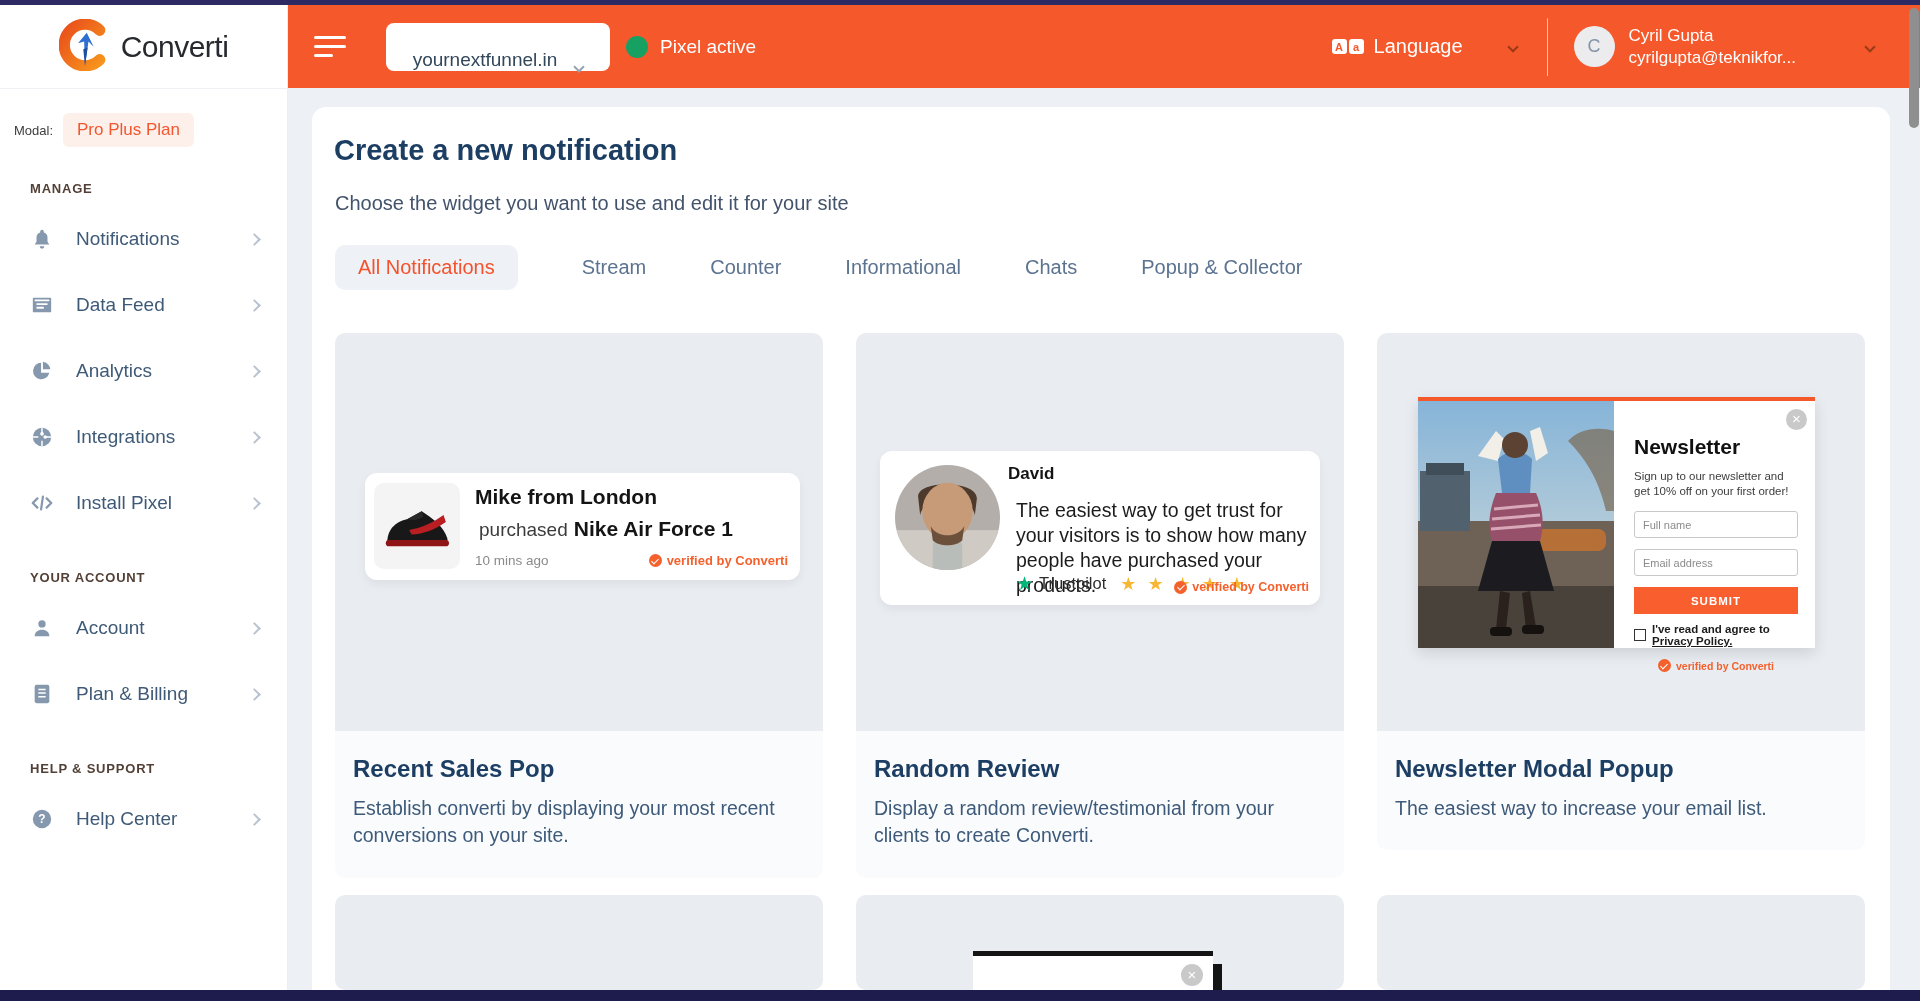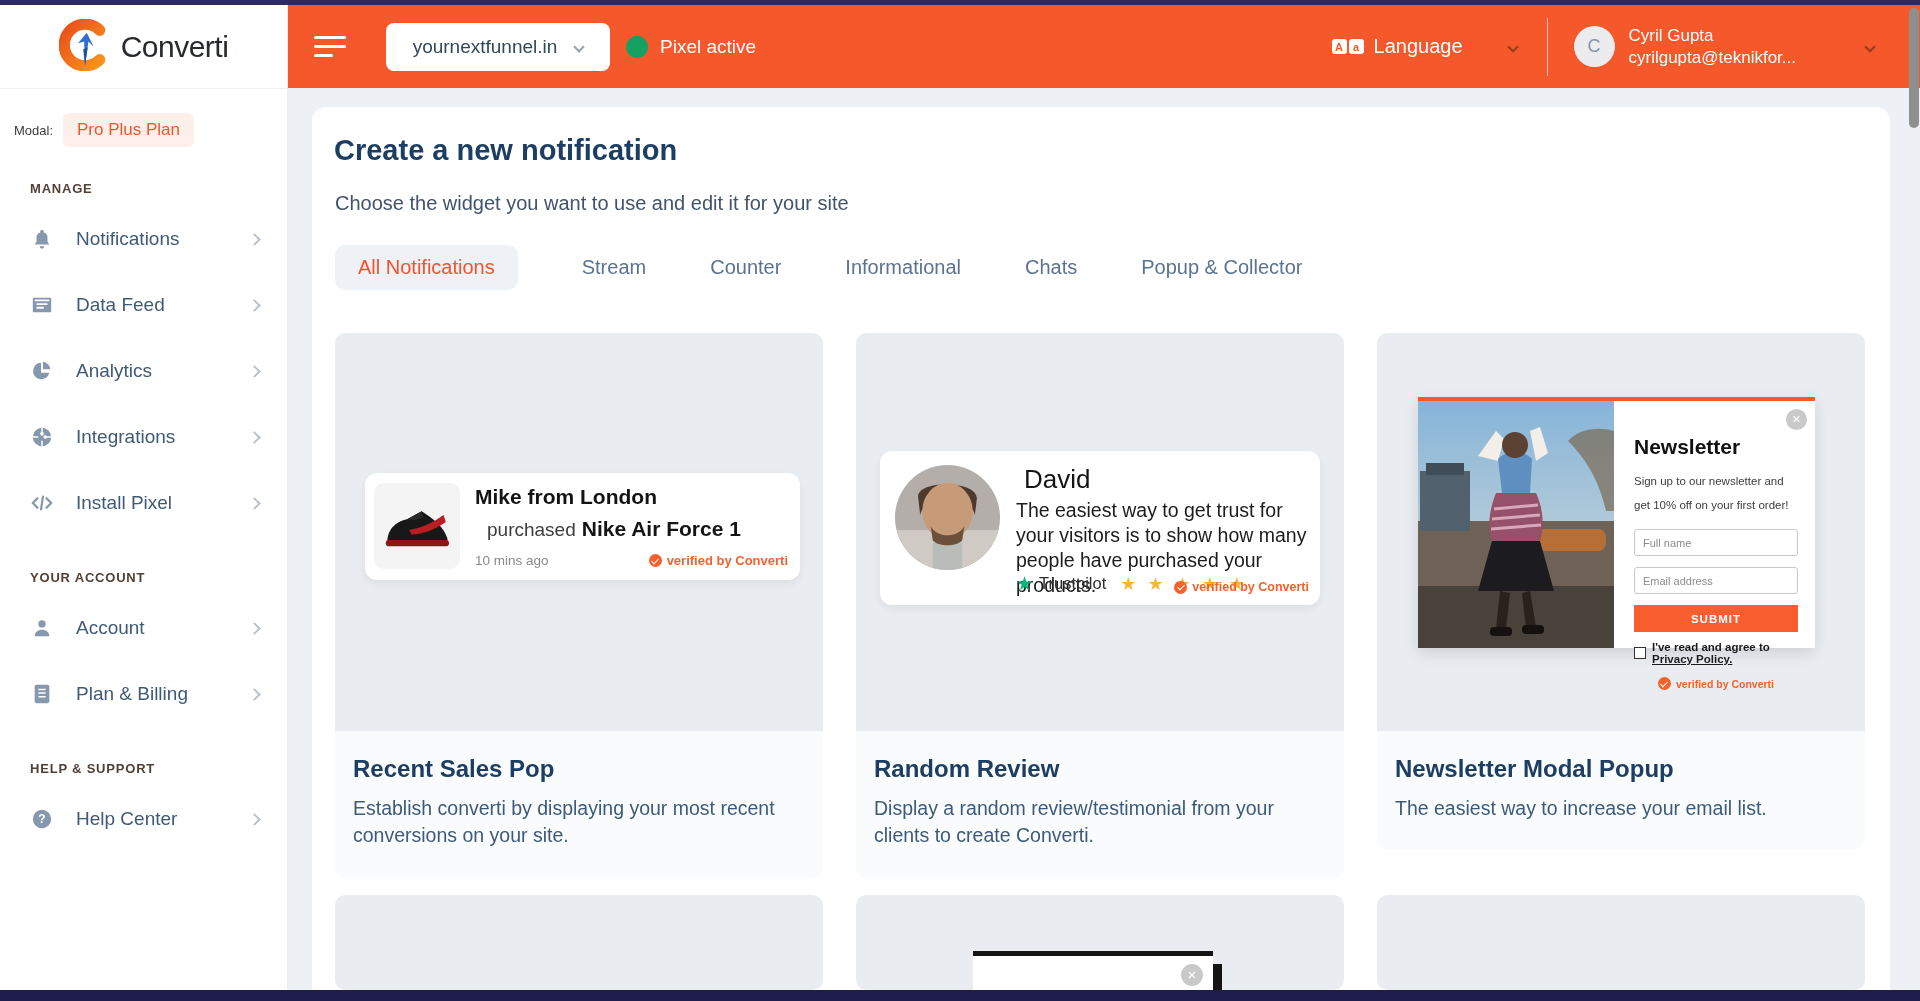--- a/index.html
+++ b/index.html
@@ -24,21 +24,21 @@
   .chev { display:inline-block; width:9px; height:9px; border-right:2px solid #b9c3cf; border-bottom:2px solid #b9c3cf; }
   .chev-right { transform:rotate(-45deg); }
   .chev-down-w { width:8px; height:8px; border-color:rgba(80,35,10,0.55); transform:rotate(45deg); }
   .chev-down-g { width:8px; height:8px; border-color:#97a3b0; transform:rotate(45deg); }
 
   
   #header { left:288px; top:5px; width:1632px; height:83px; background:#f4582b; display:flex; align-items:center; z-index:20; }
   #hamburger { margin-left:26px; display:flex; flex-direction:column; gap:6px; cursor:pointer; }
   #hamburger span { display:block; height:3px; background:#fff; border-radius:2px; }
   #hamburger .h1{width:32px;} #hamburger .h2{width:32px;} #hamburger .h3{width:19px;}
-  #domain-select { margin-left:40px; width:224px; height:48px; background:#fff; border-radius:8px; display:flex; align-items:center; justify-content:center; gap:18px; cursor:pointer; }
+  #domain-select { margin-left:40px; width:224px; height:48px; background:#fff; border-radius:8px; display:flex; align-items:flex-end; justify-content:center; gap:18px; cursor:pointer; }
   #domain-select .val { font-size:19px; color:#33475b; }
   #pixel-dot { width:22px; height:22px; border-radius:50%; background:#16a163; margin-left:16px; }
   #pixel-label { color:#fff; font-size:19px; margin-left:12px; }
   #hdr-spacer { flex:1; }
   #language-group { display:flex; align-items:center; gap:10px; cursor:pointer; }
   #language-label { color:#fff; font-size:20px; }
   #language-chev { margin-left:36px; }
   .lang-sq { width:15px; height:15px; background:#fff; border-radius:3px; color:#f4582b; font-size:11px; font-weight:bold; display:flex; align-items:center; justify-content:center; }
   #hdr-divider { width:1px; height:58px; background:rgba(255,255,255,0.65); margin:0 26px 0 30px; border-radius:2px; }
   #user-group { display:flex; align-items:center; margin-right:46px; cursor:pointer; }
@@ -65,46 +65,46 @@
   .preview { position:relative; width:488px; height:398px; background:#e9edf2; overflow:hidden; }
   .row2 .preview { height:95px; }
   .card-footer { background:#f9fbfd; padding:24px 22px 28px 18px; }
   .card-title { font-size:24px; color:#1d3e63; font-weight:bold; margin-bottom:12px; }
   .card-desc { font-size:19.5px; color:#3e5a7a; line-height:1.4; max-width:440px; }
 
   
   #w-sales { position:absolute; left:30px; top:140px; width:435px; height:107px; background:#fff; border-radius:12px; box-shadow:0 4px 10px rgba(0,0,0,0.06); }
   #w-sales-img { position:absolute; left:9px; top:10px; width:86px; height:86px; border-radius:10px; background:#f4f4f4; display:flex; align-items:center; justify-content:center; }
   #ws-name { position:absolute; left:110px; top:12px; font-size:21px; font-weight:800; color:#141414; }
-  #ws-line2 { position:absolute; left:122px; top:44px; font-size:19px; color:#3c3c3c; }
+  #ws-line2 { position:absolute; left:114px; top:44px; font-size:19px; color:#3c3c3c; }
   #ws-product { font-size:21px; font-weight:800; color:#141414; margin-left:6px; }
   #ws-time { position:absolute; left:110px; bottom:12px; font-size:13.5px; color:#8a8a8a; }
   .verified { display:flex; align-items:center; gap:5px; color:#f4612d; font-weight:bold; }
   .vcheck { width:13px; height:13px; border-radius:50%; background:#f4612d; position:relative; flex:none; }
   .vcheck::after { content:""; position:absolute; left:4.5px; top:2.5px; width:3px; height:6px; border-right:1.5px solid #fff; border-bottom:1.5px solid #fff; transform:rotate(45deg); }
   #ws-verified { position:absolute; right:12px; bottom:12px; font-size:13px; }
 
   
   #w-review { position:absolute; left:24px; top:118px; width:440px; height:154px; background:#fff; border-radius:12px; box-shadow:0 4px 10px rgba(0,0,0,0.06); }
   #wr-avatar { position:absolute; left:15px; top:14px; width:105px; height:105px; border-radius:50%; overflow:hidden; }
-  #wr-name { position:absolute; left:144px; top:13px; font-size:26px; font-weight:400; color:#141414; }
+  #wr-name { position:absolute; left:128px; top:13px; font-size:17px; font-weight:700; color:#141414; }
   #wr-text { position:absolute; left:136px; top:47px; width:295px; font-size:19.5px; line-height:25px; color:#1c1c1c; }
   #wr-bottom { position:absolute; left:136px; bottom:10px; display:flex; align-items:center; }
   #wr-tp-star { color:#00b67a; font-size:19px; margin-right:6px; }
   #wr-tp { font-size:16.5px; color:#2d2d2d; }
   #wr-stars { color:#f7b733; font-size:18px; letter-spacing:3px; margin-left:14px; }
   #wr-verified { position:absolute; right:11px; bottom:11px; font-size:12.5px; }
 
   
   #w-news { position:absolute; left:41px; top:64px; width:397px; height:251px; background:#fff; border-top:4px solid #f4582b; box-shadow:0 5px 14px rgba(0,0,0,0.12); display:flex; }
   #wn-photo { width:196px; height:247px; flex:none; }
   #wn-right { position:relative; flex:1; padding:34px 17px 0 20px; }
   #wn-close { position:absolute; right:8px; top:8px; width:21px; height:21px; border-radius:50%; background:#c9c9c9; color:#fff; font-size:15px; line-height:20px; text-align:center; cursor:pointer; }
   #wn-title { font-size:21px; font-weight:800; color:#111; margin-bottom:10px; }
-  #wn-sub { font-size:11.5px; color:#3d3d3d; line-height:24px; margin-bottom:12px; }
+  #wn-sub { font-size:11.5px; color:#3d3d3d; line-height:15px; margin-bottom:12px; }
   .wn-input { width:100%; height:27px; border:1px solid #c9c9c9; border-radius:3px; font-size:11px; color:#8b8b8b; padding:0 8px; margin-bottom:11px; font-family:inherit; }
   .wn-input::placeholder { color:#8b8b8b; }
   #wn-submit { width:100%; height:27px; background:#f85e2e; border:none; color:#fff; font-size:11.5px; font-weight:bold; letter-spacing:1px; cursor:pointer; }
   #wn-agree { display:flex; align-items:center; gap:6px; margin-top:9px; font-size:11.5px; font-weight:bold; color:#1c1c1c; }
   #wn-check { width:12px; height:12px; border:1.5px solid #333; flex:none; background:#fff; }
   #wn-agree u { cursor:pointer; }
   #wn-verified { justify-content:center; margin-top:12px; font-size:10.5px; }
 
   
   #w-partial { position:absolute; left:117px; top:56px; width:240px; height:60px; background:#fff; border-top:5px solid #141414; box-shadow:11px 11px 0 -2px #141414; }

